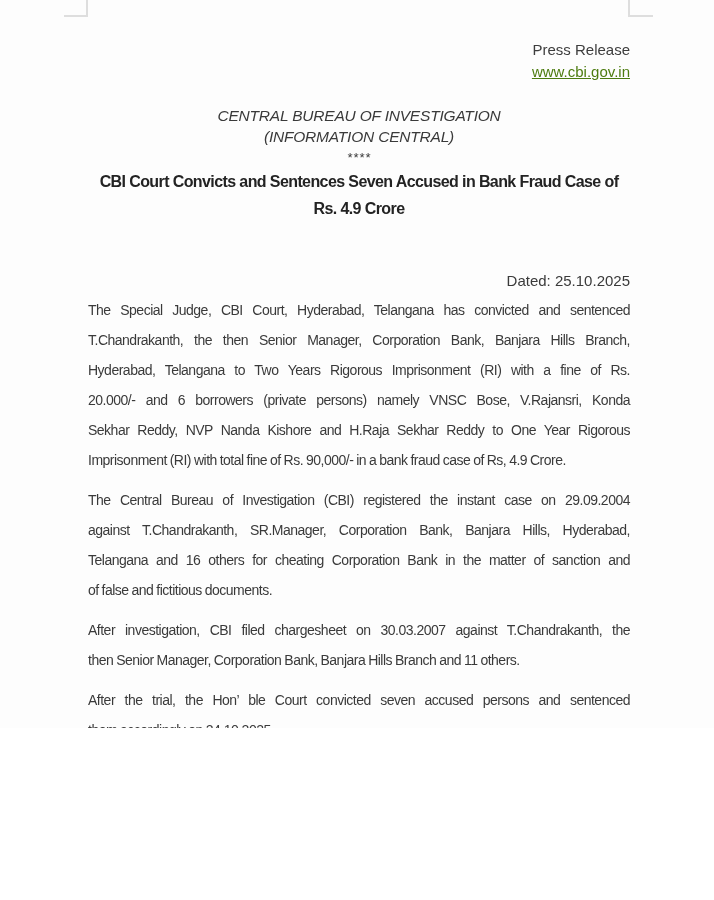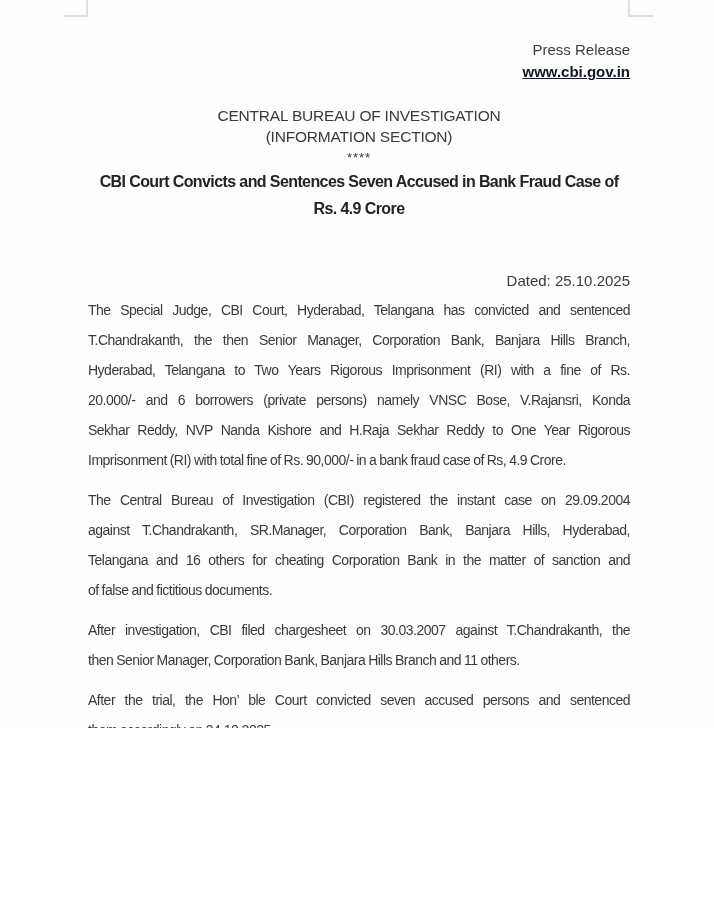--- a/index.html
+++ b/index.html
@@ -44,20 +44,21 @@
     font-weight: 400;
   }
 
   .org-block {
     margin-top: 22px;
     text-align: center;
     font-size: 15.5px;
     line-height: 21px;
     letter-spacing: -0.2px;
     color: #3a3a3a;
+    font-style: italic;
   }
   .divider-stars {
     font-size: 13px;
     letter-spacing: 1px;
   }
 
   .title-block {
     text-align: center;
     font-weight: 700;
     font-size: 16px;
@@ -102,26 +103,26 @@
 </head>
 <body>
 
 <div class="page">
 
   <div class="crop-mark crop-left"></div>
   <div class="crop-mark crop-right"></div>
 
   <div class="press-block">
     <div>Press Release</div>
-    <a href="#" class="site-link" style="color: #0f172a; font-weight: bold;">www.cbi.gov.in</a>
+    <a href="#" class="site-link" style="color: #4d7c0f;">www.cbi.gov.in</a>
   </div>
 
   <div class="org-block">
     <div>CENTRAL BUREAU OF INVESTIGATION</div>
-    <div>(INFORMATION SECTION)</div>
+    <div>(INFORMATION CENTRAL)</div>
     <div class="divider-stars">****</div>
   </div>
 
   <div class="title-block">
     <div class="title-line">CBI Court Convicts and Sentences Seven Accused in Bank Fraud Case of</div>
     <div class="title-line">Rs. 4.9 Crore</div>
   </div>
 
   <div class="dated">Dated: 25.10.2025</div>
 

